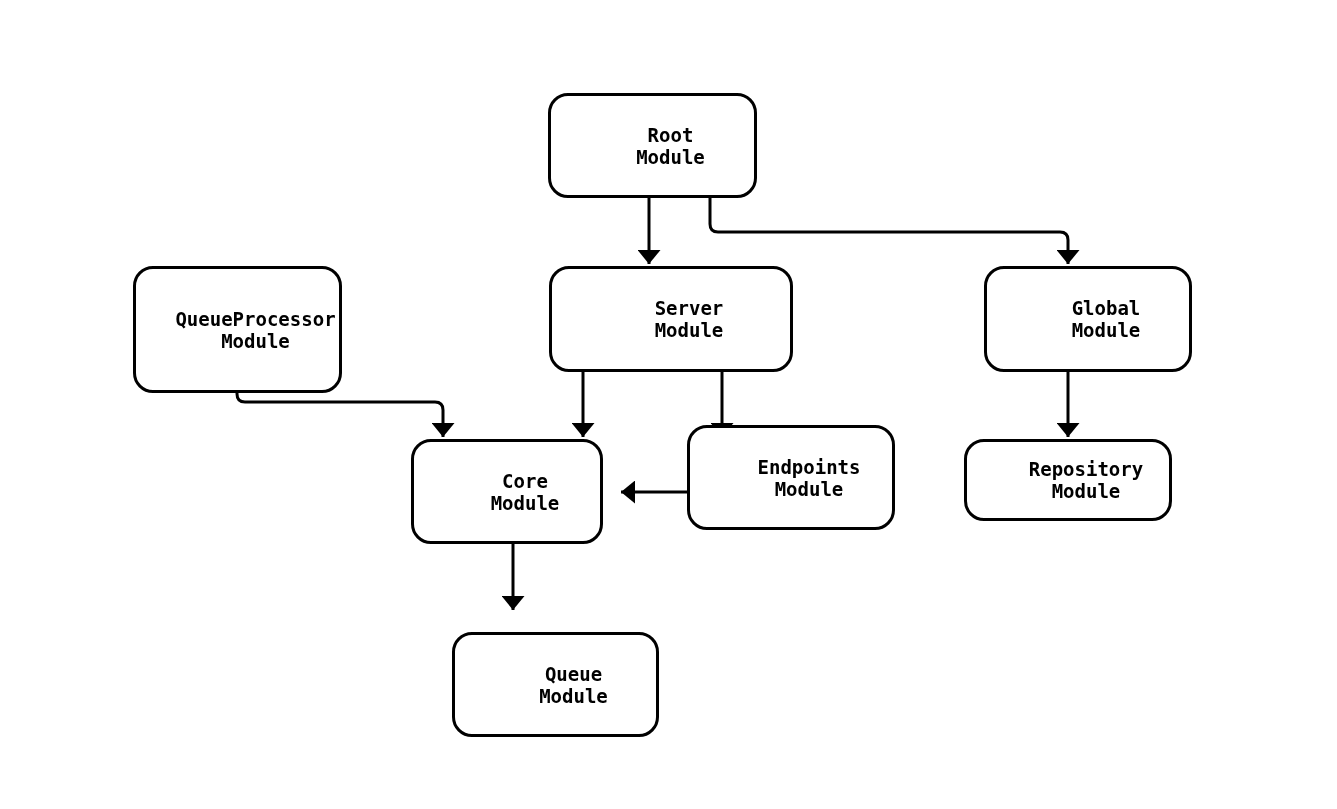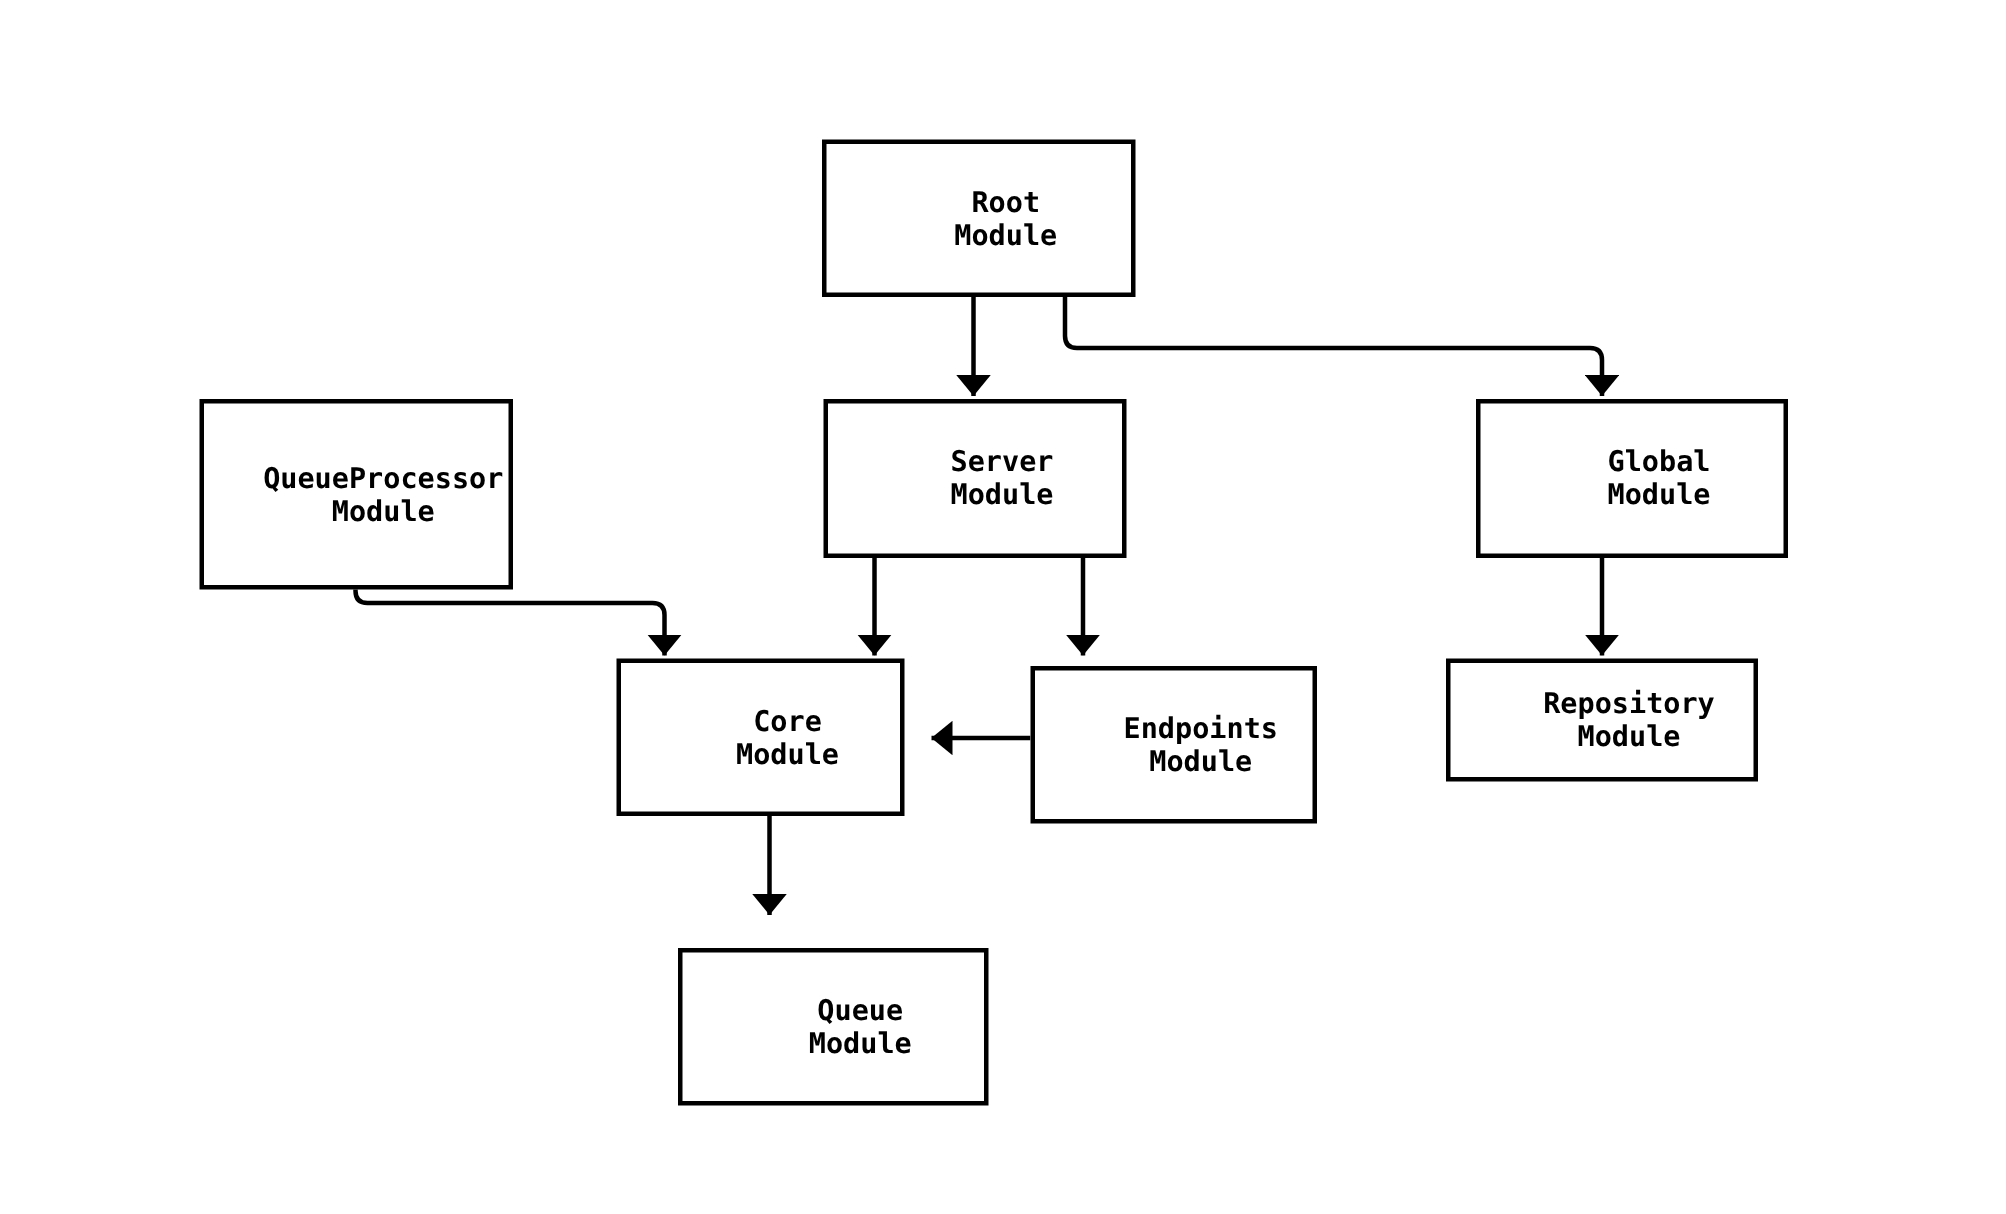--- a/index.html
+++ b/index.html
@@ -36,41 +36,41 @@
   }
   #edges marker path {
     fill: var(--stroke);
     stroke: none;
   }
   .node {
     position: absolute;
     box-sizing: border-box;
     background: var(--node-bg);
     border: 3px solid var(--stroke);
-    border-radius: 0;
+    border-radius: 20px;
     display: flex;
     align-items: center;
     justify-content: center;
     padding-left: 36px;
   }
   .node .label {
     white-space: pre-line;
     text-align: center;
     font-weight: bold;
     font-size: 19px;
     line-height: 22px;
     color: var(--stroke);
   }
   
   #n-root          { left: 548px; top:  93px; width: 209px; height: 105px; }
   #n-queueprocessor{ left: 133px; top: 266px; width: 209px; height: 127px; }
-  #n-server        { left: 549px; top: 266px; width: 202px; height: 106px; }
+  #n-server        { left: 549px; top: 266px; width: 244px; height: 106px; }
   #n-global        { left: 984px; top: 266px; width: 208px; height: 106px; }
   #n-core          { left: 411px; top: 439px; width: 192px; height: 105px; }
-  #n-endpoints     { left: 687px; top: 444px; width: 191px; height: 105px; }
+  #n-endpoints     { left: 687px; top: 425px; width: 208px; height: 105px; }
   #n-repository    { left: 964px; top: 439px; width: 208px; height: 82px; }
   #n-queue         { left: 411px; top: 632px; width: 207px; height: 105px; margin-left: 41px; }
 </style>
 </head>
 <body>
 
 <div id="canvas">
 
   <svg id="edges" viewBox="0 0 1337 809" xmlns="http://www.w3.org/2000/svg">
     <defs>

